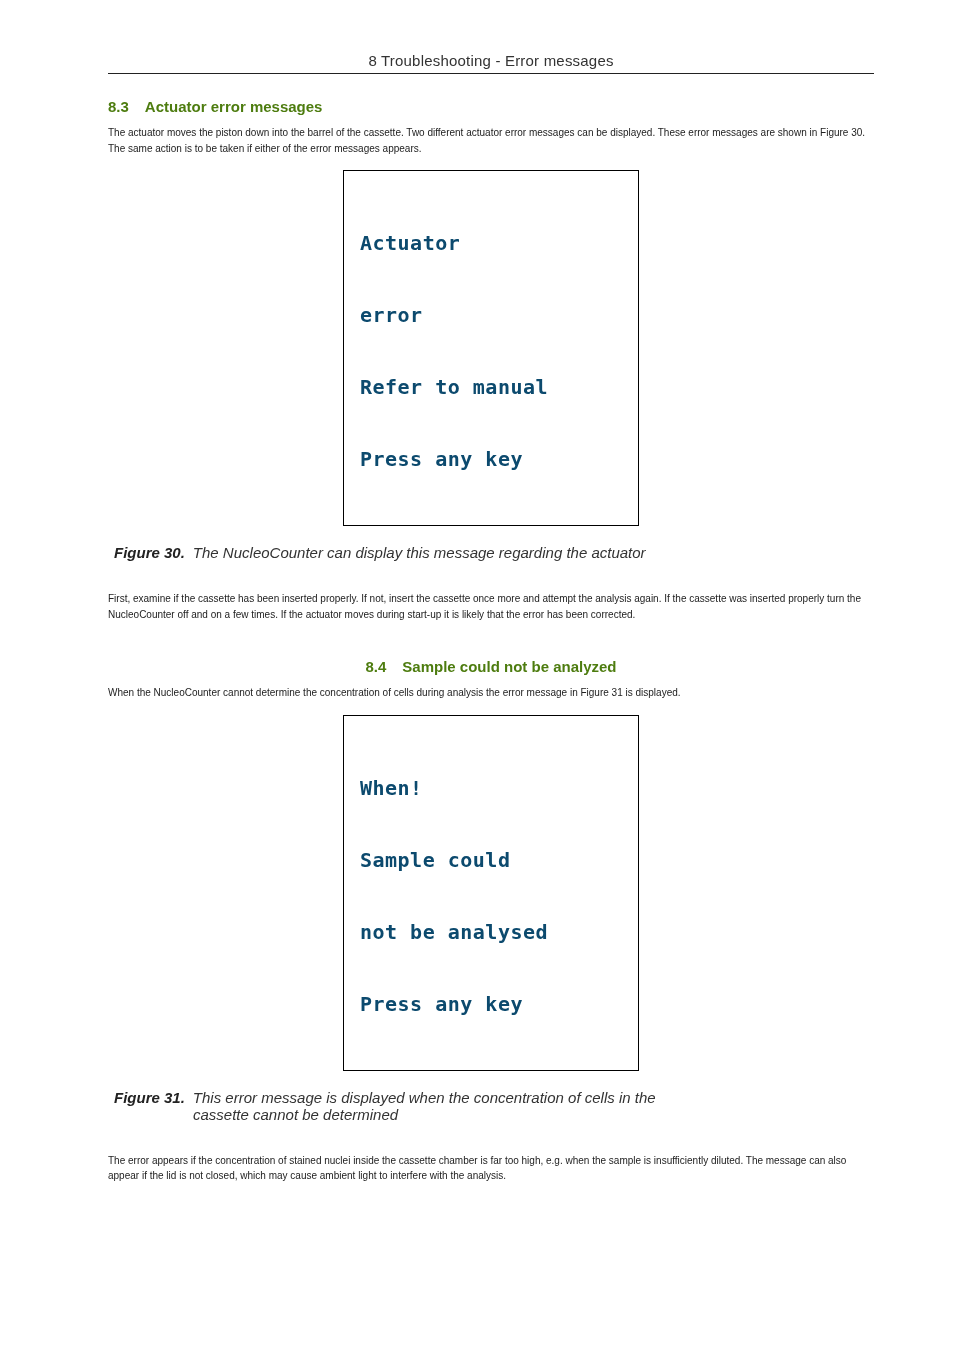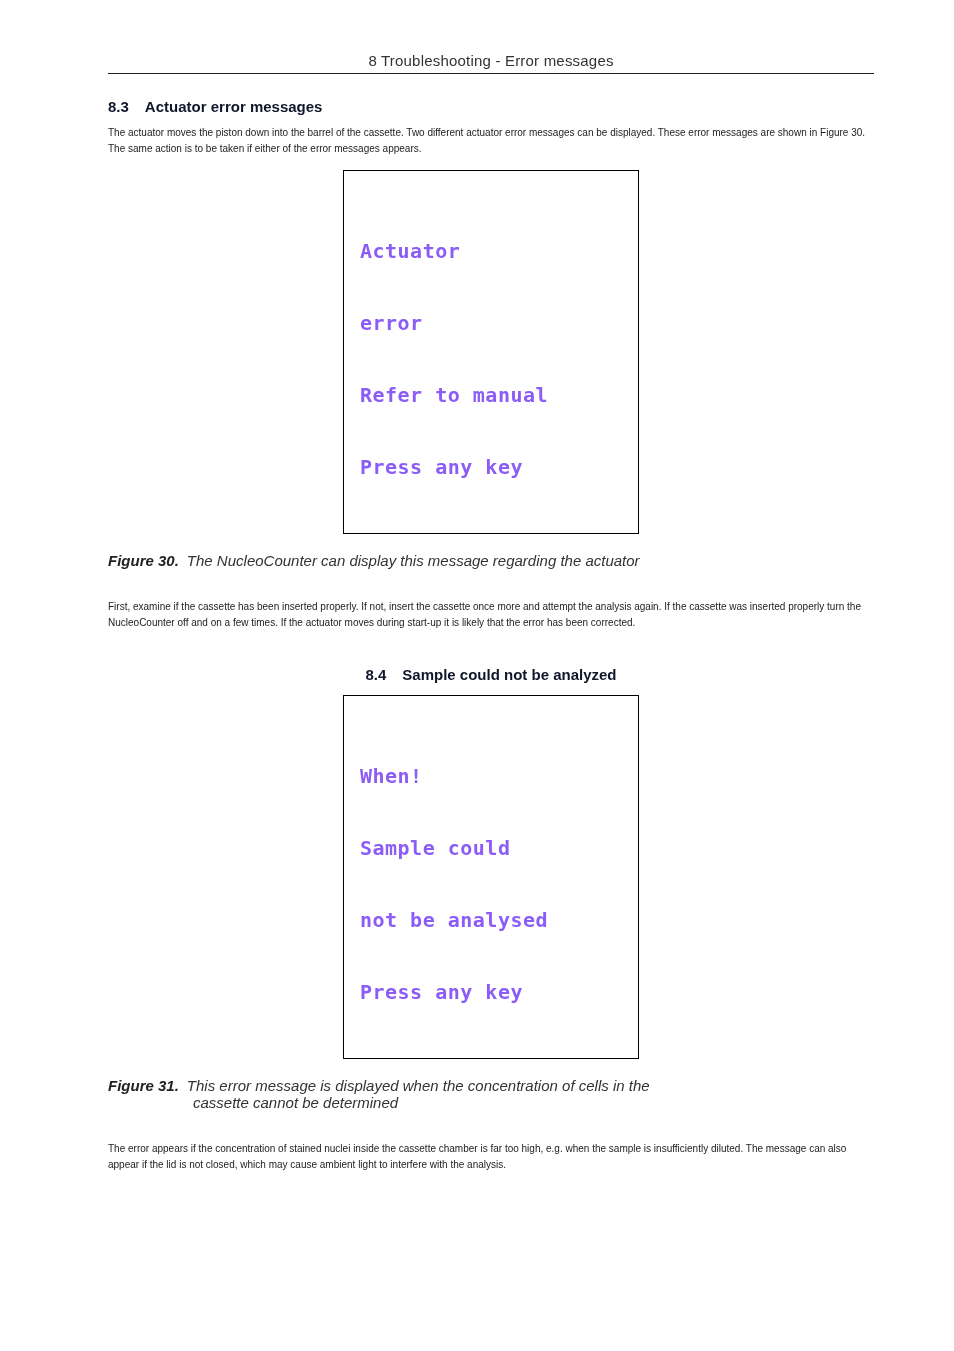--- a/index.html
+++ b/index.html
@@ -24,58 +24,59 @@
     letter-spacing: 0.2px;
   }
   .hr {
     border: none;
     border-top: 1px solid #222;
     margin: 0 0 24px 0;
   }
   .section-heading {
     font-weight: 700;
     font-size: 15px;
-    color: #0f172a;
+    color: #4d7c0f;
     margin-bottom: 10px;
   }
   .sec-num {
     display: inline-block;
     margin-right: 16px;
   }
   p.body {
     font-size: 10px;
     line-height: 1.55;
     margin: 0 0 14px 0;
     color: #222;
   }
   .display-wrap {
     display: flex;
     justify-content: center;
     margin: 12px 0 18px 0;
   }
   .lcd-box {
     border: 1.8px solid #000;
-    padding: 20px 90px 6px 16px;
+    padding: 12px 90px 6px 16px;
     font-family: "Lucida Console", "Consolas", monospace;
     font-weight: 700;
     font-size: 20px;
     line-height: 1.2;
     letter-spacing: 0.5px;
-    color: #8b5cf6;
+    color: #0c4a6e;
     white-space: pre;
   }
   .lcd-line { display:block; }
   .figure-caption {
     font-size: 15px;
     margin: 10px 0 30px 0;
   }
   .figure-caption .fig-label {
     font-weight: 700;
     font-style: italic;
     margin-right: 8px;
+    margin-left: 6px;
   }
   .figure-caption .fig-text {
     font-style: italic;
     color: #333;
   }
   .figure-caption.indented .fig-text {
     display: inline;
   }
   .figure-caption .wrap {
     display: block;
@@ -114,20 +115,21 @@
   <div class="figure-caption">
     <span class="fig-label">Figure 30.</span><span class="fig-text">The NucleoCounter can display this message regarding the actuator</span>
   </div>
 
   <p class="body">First, examine if the cassette has been inserted properly. If not, insert the cassette once more and attempt the analysis again. If the cassette was inserted properly turn the NucleoCounter off and on a few times. If the actuator moves during start-up it is likely that the error has been corrected.</p>
 
   <div class="section-heading section-gap">
     <span class="sec-num">8.4</span><span>Sample could not be analyzed</span>
   </div>
 
+  <p class="body">When the NucleoCounter cannot determine the concentration of cells during analysis the error message in Figure 31 is displayed.</p>
 
   <div class="display-wrap">
     <div class="lcd-box">
       <span class="lcd-line">When!</span>
       <span class="lcd-line">Sample could</span>
       <span class="lcd-line">not be analysed</span>
       <span class="lcd-line">Press any key</span>
     </div>
   </div>
 

